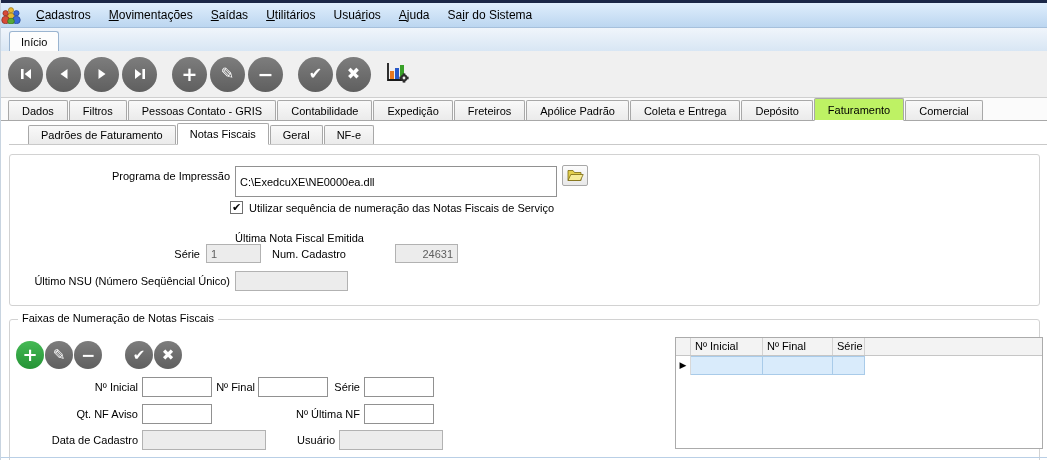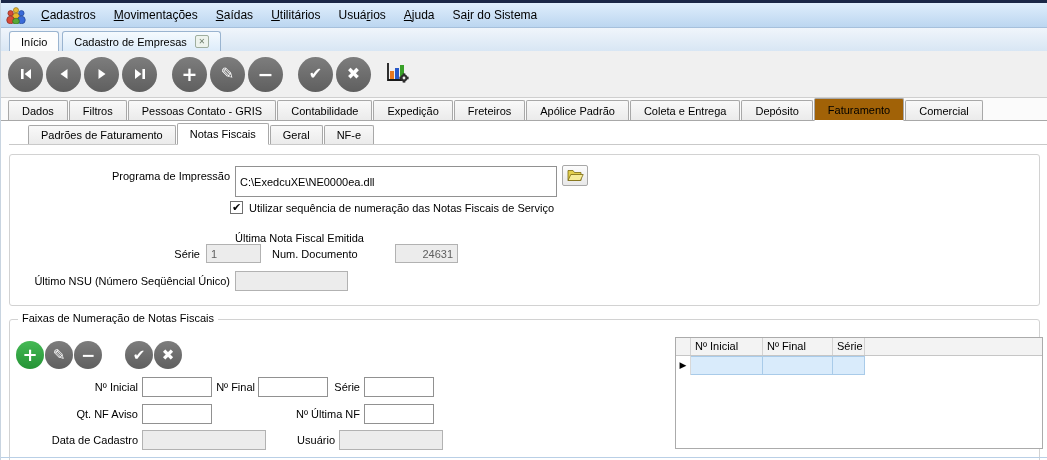--- a/index.html
+++ b/index.html
@@ -5,21 +5,21 @@
   * { box-sizing: border-box; margin: 0; padding: 0; }
   html,body { width:1047px; height:460px; }
   body { font-family:"Liberation Sans", sans-serif; font-size:11px; color:#000; background:#fff; }
   #window { position:relative; width:1047px; height:460px; overflow:hidden; background:#fff; border-left:1px solid #c8d4e0; }
 
   
   #topline { height:3px; background:#1a2747; }
 
   
   #menubar { height:25px; background:linear-gradient(#dfeefc,#bcd6f0); border-bottom:1px solid #a6c0dc;
-             display:flex; align-items:center; padding-left:5px; }
+             display:flex; align-items:center; }
   .app-logo { width:20px; height:18px; margin-right:6px; }
   .menu-item { font-size:12px; padding:3px 9px; cursor:default; white-space:nowrap; }
   .menu-item .mnemonic { text-decoration:underline; }
 
   
   #tabstrip { height:23px; background:linear-gradient(#f0f5fb,#d8e6f4); display:flex; align-items:flex-end; padding-left:8px; }
   .wtab { height:20px; display:flex; align-items:center; padding:0 11px; margin-right:3px;
           border:1px solid #9ab4d0; border-bottom:none; border-radius:3px 3px 0 0; background:#fdfdfd; }
   .wtab.tinted { background:linear-gradient(#f5fafe,#ddecfa); }
   .wtab-close { width:14px; height:13px; margin-left:8px; border:1px solid #9fae9f; border-radius:2px;
@@ -33,21 +33,21 @@
   .tbtn .glyph { font-family:"DejaVu Sans",sans-serif; font-size:19px; font-weight:bold; line-height:1; }
   .tbtn svg { display:block; }
   .tgap { width:12px; }
   .chartbtn { background:none; border:none; margin-left:10px; cursor:pointer; }
 
   
   #maintabs { height:23px; display:flex; align-items:flex-end; padding-left:7px; border-bottom:1px solid #a8a8a8; background:#fbfbfb; }
   .tab { height:20px; display:flex; align-items:center; padding:0 13px; margin-right:1px; white-space:nowrap;
          border:1px solid #a8a8a8; border-bottom:none; border-radius:2px 2px 0 0;
          background:linear-gradient(#f9f9f9,#ebebeb); cursor:pointer; }
-  .tab.active { height:23px; background:#a16207; margin-bottom:-1px; border-bottom:1px solid #fff; z-index:2; }
+  .tab.active { height:23px; background:#bef264; margin-bottom:-1px; border-bottom:1px solid #fff; z-index:2; }
 
   
   #content { position:relative; height:340px; background:#fff; }
   #subtabs { position:absolute; top:2px; left:8px; right:0; height:22px; display:flex; align-items:flex-end; border-bottom:1px solid #c9c9c9;padding-left:19px; }
   .subtab { height:19px; display:flex; align-items:center; padding:0 12px; margin-right:1px; white-space:nowrap;
             border:1px solid #a8a8a8; border-bottom:none; border-radius:2px 2px 0 0;
             background:linear-gradient(#f9f9f9,#ebebeb); cursor:pointer; }
   .subtab.active { height:22px; background:#fff; margin-bottom:-1px; border-bottom:1px solid #fff; z-index:2; }
 
   .groupbox { position:absolute; border:1px solid #d2d2d2; border-radius:3px; background:#fff; }
@@ -115,24 +115,20 @@
         <div class="menu-item"><span>Usuá</span><span class="mnemonic">r</span><span>ios</span></div>
         <div class="menu-item"><span></span><span class="mnemonic">A</span><span>juda</span></div>
         <div class="menu-item"><span>Sa</span><span class="mnemonic">i</span><span>r do Sistema</span></div>
       </div>
   </div>
 
   <div id="tabstrip">
       <div class="wtab">
         <span>Início</span>
       </div>
-      <div class="wtab tinted">
-        <span>Cadastro de Empresas</span>
-        <div class="wtab-close">✕</div>
-      </div>
     </div>
 
   <div id="toolbar">
     <button class="tbtn" title="">
       <svg width="16" height="16" viewBox="0 0 16 16">
         <rect x="3" y="3" width="2.6" height="10" fill="#fff"></rect>
         <path d="M13 3 L6.6 8 L13 13 Z" fill="#fff"></path>
       </svg>
     </button>
     <button class="tbtn">
@@ -218,21 +214,21 @@
         </svg>
       </button>
 
       <div class="checkbox" style="left:220px;top:46px;">✔</div>
       <span class="lbl" style="left:239px;top:47px;">Utilizar sequência de numeração das Notas Fiscais de Serviço</span>
 
       <span class="lbl" style="left:225px;top:77px;">Última Nota Fiscal Emitida</span>
 
       <span class="lbl r" style="left:0;width:190px;top:93px;">Série</span>
       <input class="field disabled" style="left: 196px; top: 89px; width: 55px; height: 19px;" type="text" disabled="" value="1">
-      <span class="lbl" style="left:262px;top:93px;">Num. Documento</span>
+      <span class="lbl" style="left:262px;top:93px;">Num. Cadastro</span>
       <input class="field disabled" style="left: 385px; top: 89px; width: 63px; height: 19px; text-align: right;" type="text" disabled="" value="24631">
 
       <span class="lbl r" style="left:0;width:220px;top:120px;">Último NSU (Número Seqüêncial Único)</span>
       <input class="field disabled" style="left: 225px; top: 116px; width: 113px; height: 20px;" type="text" disabled="" value="">
     </div>
 
     <div class="groupbox" id="group-faixas">
       <span class="legend">Faixas de Numeração de Notas Fiscais</span>
 
       <div class="sbtn-row">

